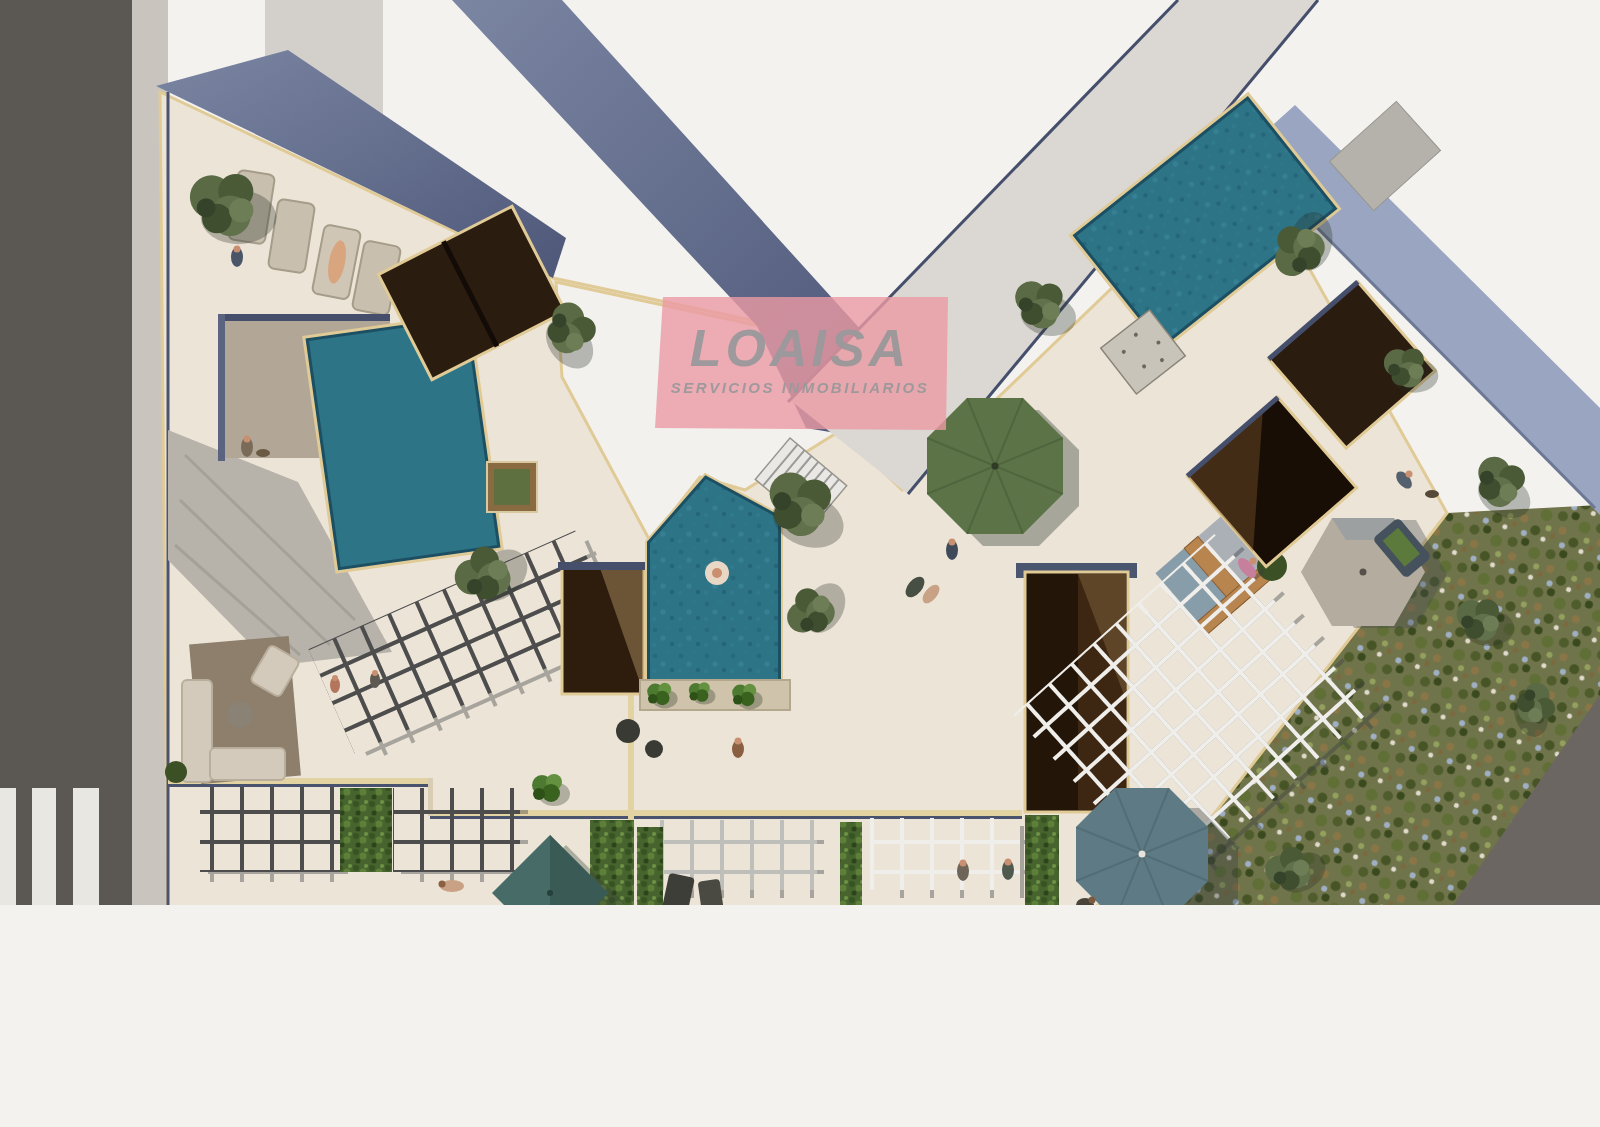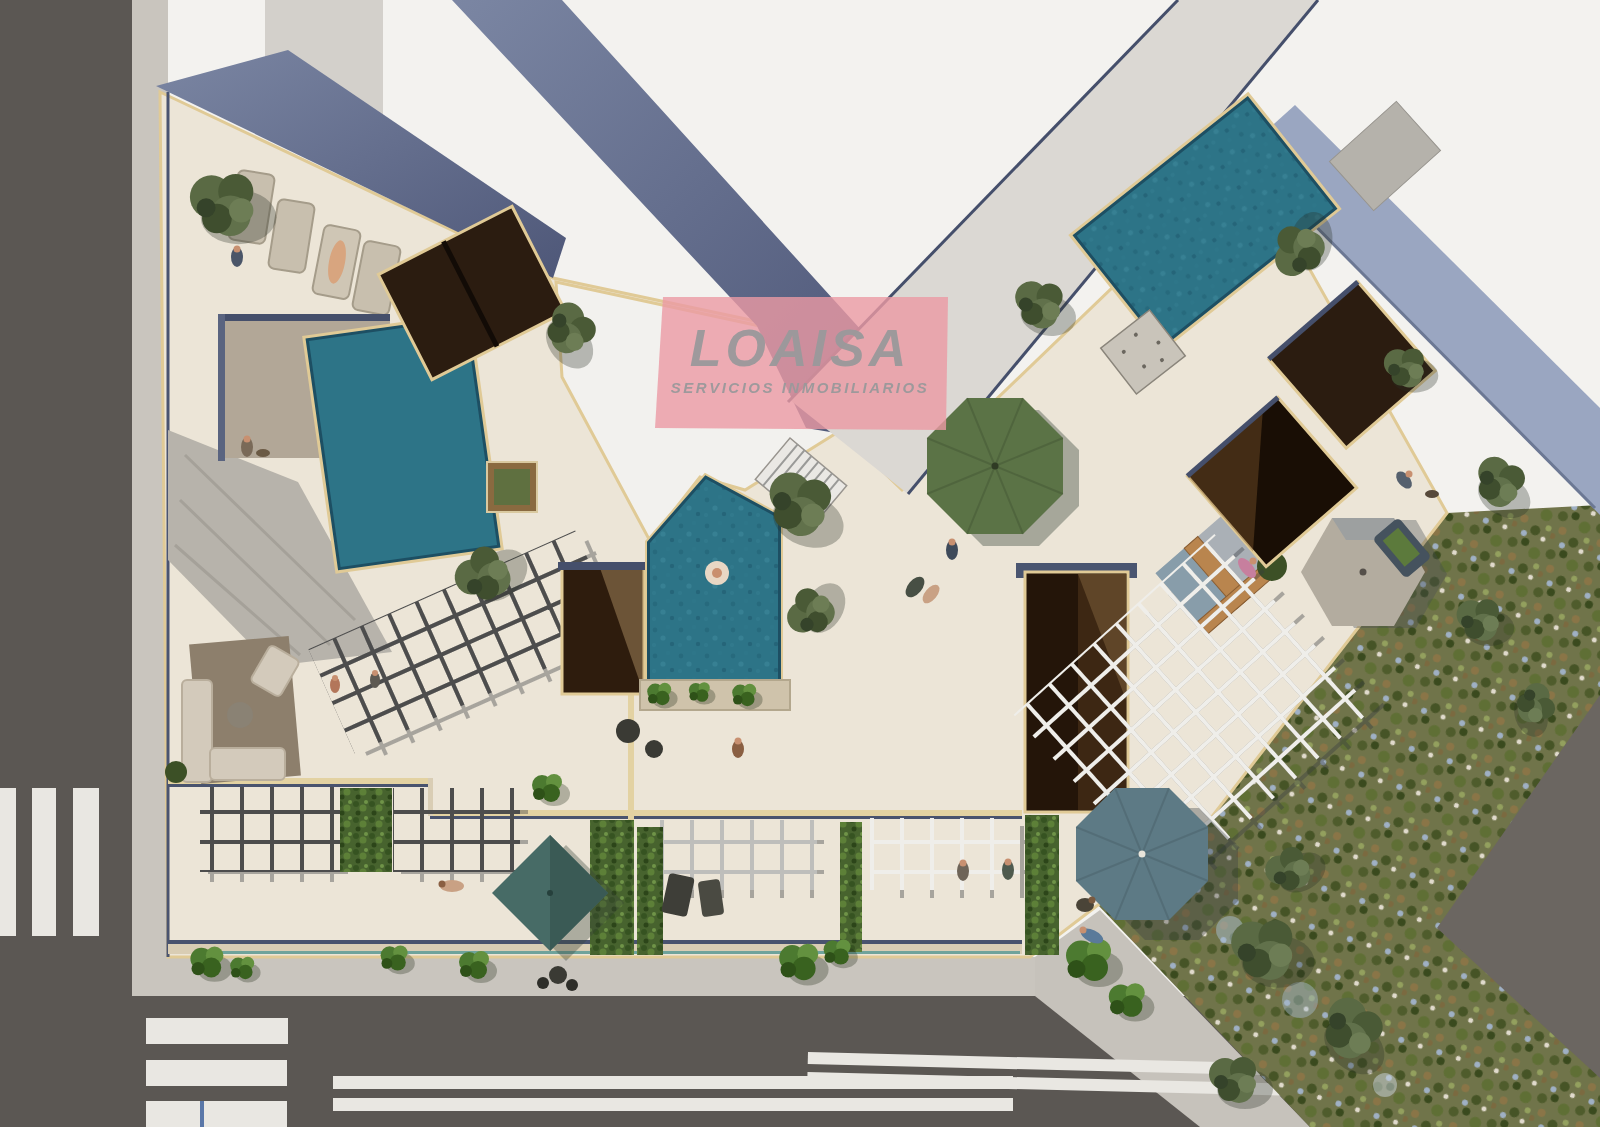--- a/index.html
+++ b/index.html
@@ -1,16 +1,16 @@
 <!DOCTYPE html>
 <html><head>
 <meta charset="utf-8">
 <style>
   html,body{margin:0;padding:0;background:#f3f2ef;overflow:hidden;}
-  #stage{width:1600px;height:1127px;position:relative;font-family:"Liberation Sans",sans-serif;}
+  #stage{width:1600px;height:905px;position:relative;font-family:"Liberation Sans",sans-serif;}
   svg{display:block;}
   .logo-title{font-family:"Liberation Sans",sans-serif;font-weight:bold;font-style:italic;font-size:52px;letter-spacing:4px;}
   .logo-sub{font-family:"Liberation Sans",sans-serif;font-weight:bold;font-style:italic;font-size:15px;letter-spacing:2.5px;}
 </style>
 </head>
 <body>
 
 <div id="stage">
 <svg viewBox="0 0 1600 1127" width="1600" height="1127">
 <defs>

